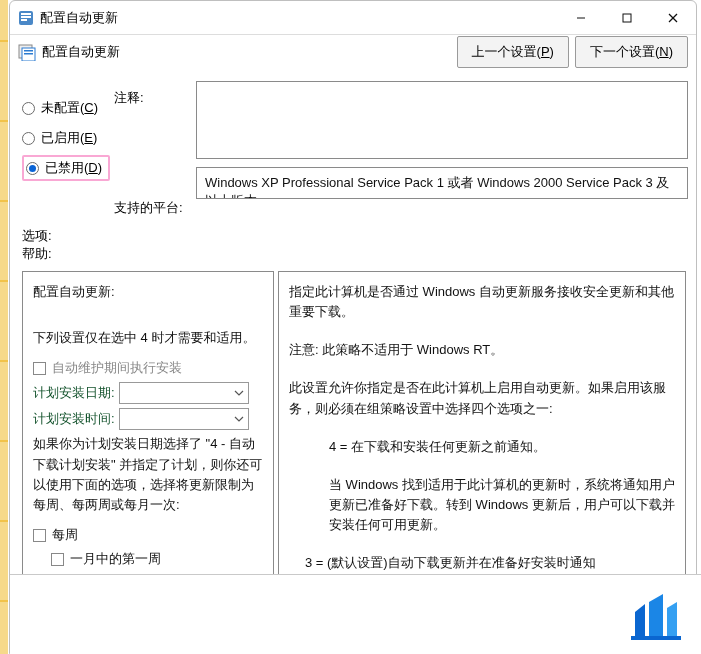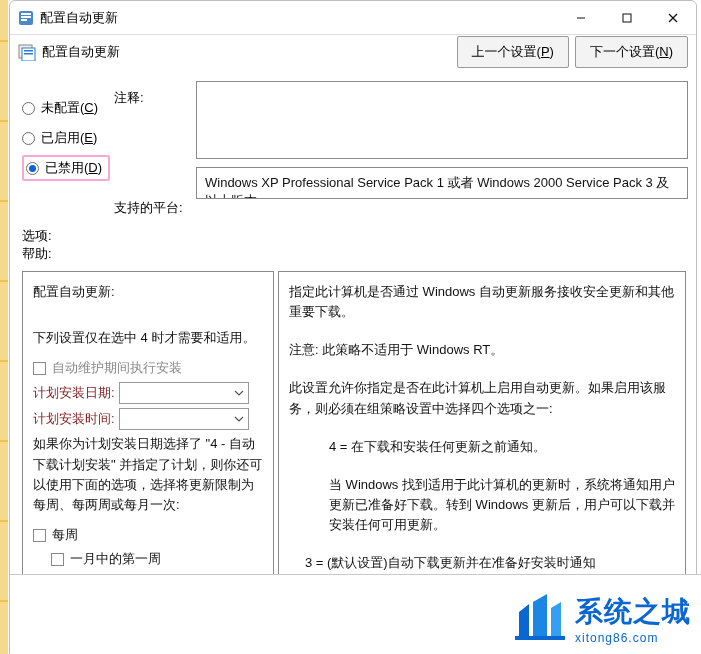--- a/index.html
+++ b/index.html
@@ -31,21 +31,21 @@
   .section-labels { display:flex; padding:10px 10px 4px 12px;flex-direction:column; }
   .section-labels div:first-child { width:268px; }
   .lower { flex:1; display:flex; padding:4px 10px 4px 12px; gap:4px; overflow:hidden; }
   .options-pane, .help-pane { border:1px solid #8a8a8a; flex:1; height:334px; overflow-y:scroll; padding:10px 8px 10px 10px; line-height:1.55; font-size:13px; color:#111; }
   .options-pane { flex:0 0 252px; }
   .opt-header { margin-bottom:26px; }
   .opt-body p { margin:0 0 10px 0; }
   .opt-row { display:flex; align-items:center; margin:4px 0; color:#888; }
   .chk { width:13px; height:13px; border:1px solid #888; margin-right:6px; background:#fff; }
   .sel { border:1px solid #999; height:22px; width:130px; background:#fff; display:flex; align-items:center; justify-content:flex-end; padding-right:4px; color:#555; }
-  .opt-label { display:inline-block; min-width:86px; color:#7f1d1d; }
+  .opt-label { display:inline-block; min-width:86px; color:#14532d; }
   .indent { margin-left:18px; }
   .help-pane p { margin:0 0 18px 0; }
   .footer-area { position:absolute; left:10px; right:0; bottom:0; height:80px; background:#fff; border-top:1px solid #c9c9c9; }
   .watermark { position:absolute; right:10px; bottom:8px; display:flex; align-items:center; }
   .wm-text-cn { color:#0a66d0; font-weight:700; font-size:28px; letter-spacing:1px; }
   .wm-text-en { color:#0a66d0; font-size:12px; letter-spacing:1px; }
   .wm-logo { width:54px; height:54px; margin-right:8px; }
   ::-webkit-scrollbar { width:16px; }
   ::-webkit-scrollbar-thumb { background:#c6c6c6; border:3px solid #f1f1f1; border-radius:8px; }
   ::-webkit-scrollbar-track { background:#f1f1f1; }
@@ -185,17 +185,13 @@
 </div>
 
 <div class="footer-area"></div>
 <div class="watermark">
   <svg class="wm-logo" viewBox="0 0 54 54">
     <path d="M6 44 L6 20 L16 12 L16 44 Z" fill="#0a66d0"></path>
     <path d="M20 44 L20 10 L34 2 L34 44 Z" fill="#1b86e6"></path>
     <path d="M38 44 L38 16 L48 10 L48 44 Z" fill="#35a0f2"></path>
     <rect x="2" y="44" width="50" height="4" fill="#0a66d0"></rect>
   </svg>
-  <div>
-    <div class="wm-text-cn">系统之城</div>
-    <div class="wm-text-en">xitong86.com</div>
-  </div>
 </div>
 
 </body></html>

